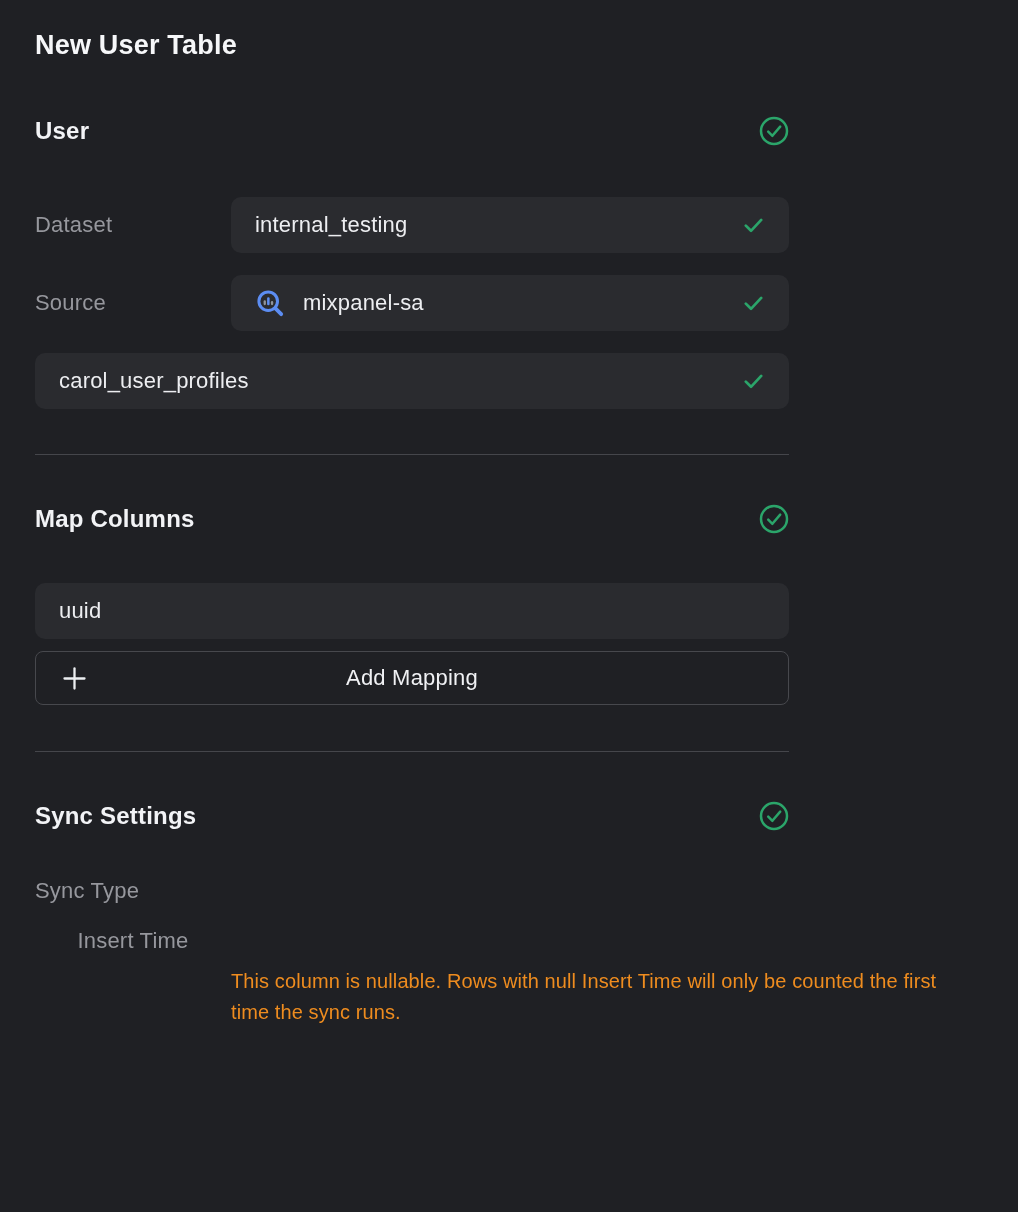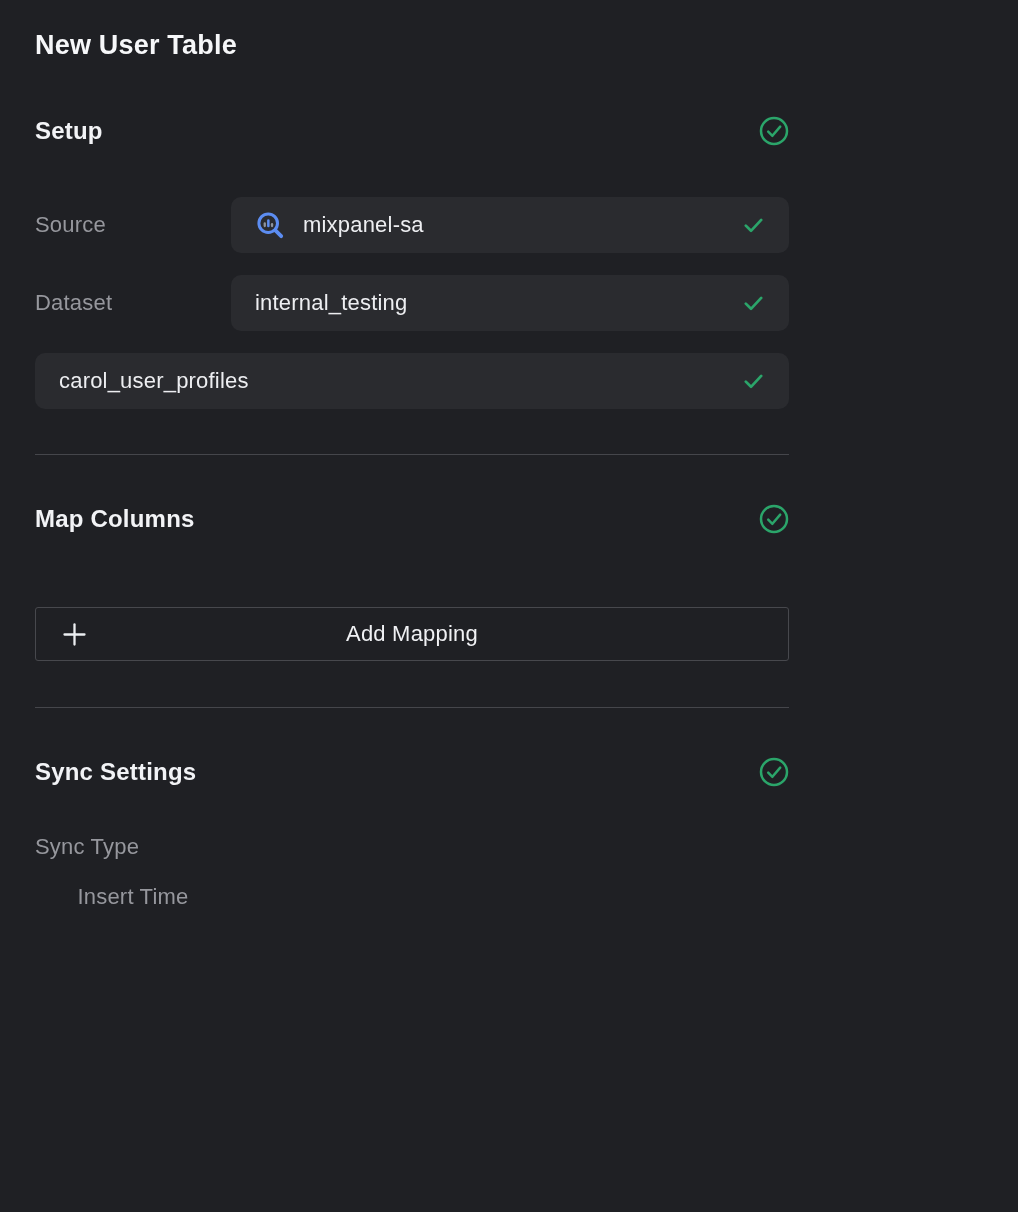--- a/index.html
+++ b/index.html
@@ -64,26 +64,26 @@
   }
   .field-value {
     font-size: 22px;
     color: #edeef1;
     letter-spacing: 0.2px;
   }
   .field-icon { display: flex; align-items: center; margin-right: 17px; }
   .valid-check { margin-left: auto; display: flex; align-items: center; }
 
   .add-btn {
-    margin-top: 24px;
+    margin-top: 12px;
     width: 100%;
     height: 54px;
     background: transparent;
     border: 1px solid #47484d;
-    border-radius: 3px;
+    border-radius: 8px;
     display: flex;
     align-items: center;
     padding: 0 26px;
     position: relative;
     cursor: pointer;
   }
   .add-btn-label {
     position: absolute;
     left: 0; right: 0;
     text-align: center;
@@ -112,30 +112,42 @@
 </style>
 </head>
 <body>
 
 <div class="page">
 
   <div class="page-title">New User Table</div>
 
   <div class="section mt-setup">
     <div class="section-header">
-      <span class="section-title">Setup</span>
+      <span class="section-title">User</span>
       <span class="status-icon icon-circle-check">
   <svg width="30" height="30" viewBox="0 0 30 30" fill="none">
     <circle cx="15" cy="15" r="13" stroke="#2ba56a" stroke-width="2.5"></circle>
     <path d="M9.2 15.6 L13.4 19.8 L21.2 10.6" stroke="#2ba56a" stroke-width="2.5" stroke-linecap="round" stroke-linejoin="round"></path>
   </svg>
 </span>
     </div>
 
     <div class="fields">
+      <div class="field-row">
+        <span class="field-label">Dataset</span>
+        <div class="field-box">
+          <span class="field-value">internal_testing</span>
+          <span class="valid-check icon-valid-check">
+  <svg width="19" height="15" viewBox="0 0 19 15" fill="none">
+    <path d="M1.8 7.6 L7 12.8 L17.2 1.9" stroke="#2ba56a" stroke-width="2.7" stroke-linecap="round" stroke-linejoin="round"></path>
+  </svg>
+</span>
+        </div>
+      </div>
+
       <div class="field-row">
         <span class="field-label">Source</span>
         <div class="field-box">
           <span class="field-icon">
             <svg width="31" height="31" viewBox="0 0 31 31" fill="none">
               <circle cx="13.2" cy="13.2" r="9.3" stroke="#5c8df2" stroke-width="3"></circle>
               <line x1="20.4" y1="20.4" x2="26.2" y2="26.2" stroke="#5c8df2" stroke-width="3.8" stroke-linecap="round"></line>
               <rect x="8.6" y="12.3" width="2.3" height="4.9" rx="1.1" fill="#8f949c"></rect>
               <rect x="12.1" y="9.3" width="2.5" height="7.9" rx="1.2" fill="#5c8df2"></rect>
               <rect x="15.9" y="13.1" width="2.3" height="4.1" rx="1.1" fill="#8f949c"></rect>
@@ -144,32 +156,20 @@
           <span class="field-value">mixpanel-sa</span>
           <span class="valid-check icon-valid-check">
   <svg width="19" height="15" viewBox="0 0 19 15" fill="none">
     <path d="M1.8 7.6 L7 12.8 L17.2 1.9" stroke="#2ba56a" stroke-width="2.7" stroke-linecap="round" stroke-linejoin="round"></path>
   </svg>
 </span>
         </div>
       </div>
 
       <div class="field-row">
-        <span class="field-label">Dataset</span>
-        <div class="field-box">
-          <span class="field-value">internal_testing</span>
-          <span class="valid-check icon-valid-check">
-  <svg width="19" height="15" viewBox="0 0 19 15" fill="none">
-    <path d="M1.8 7.6 L7 12.8 L17.2 1.9" stroke="#2ba56a" stroke-width="2.7" stroke-linecap="round" stroke-linejoin="round"></path>
-  </svg>
-</span>
-        </div>
-      </div>
-
-      <div class="field-row">
         <div class="field-box">
           <span class="field-value">carol_user_profiles</span>
           <span class="valid-check icon-valid-check">
   <svg width="19" height="15" viewBox="0 0 19 15" fill="none">
     <path d="M1.8 7.6 L7 12.8 L17.2 1.9" stroke="#2ba56a" stroke-width="2.7" stroke-linecap="round" stroke-linejoin="round"></path>
   </svg>
 </span>
         </div>
       </div>
     </div>
@@ -183,20 +183,23 @@
       <span class="status-icon icon-circle-check">
   <svg width="30" height="30" viewBox="0 0 30 30" fill="none">
     <circle cx="15" cy="15" r="13" stroke="#2ba56a" stroke-width="2.5"></circle>
     <path d="M9.2 15.6 L13.4 19.8 L21.2 10.6" stroke="#2ba56a" stroke-width="2.5" stroke-linecap="round" stroke-linejoin="round"></path>
   </svg>
 </span>
     </div>
 
     <div class="fields fields-tight">
       <div class="field-row">
+        <div class="field-box">
+          <span class="field-value">uuid</span>
+        </div>
       </div>
 
       <div class="add-btn">
         <span class="plus-glyph">
           <svg width="25" height="25" viewBox="0 0 25 25" fill="none">
             <line x1="12.5" y1="2.5" x2="12.5" y2="22.5" stroke="#eceef1" stroke-width="2.3" stroke-linecap="round"></line>
             <line x1="2.5" y1="12.5" x2="22.5" y2="12.5" stroke="#eceef1" stroke-width="2.3" stroke-linecap="round"></line>
           </svg>
         </span>
         <span class="add-btn-label">Add Mapping</span>
@@ -219,17 +222,18 @@
 
     <div class="fields" style="margin-top:46px">
       <div class="field-row">
         <span class="field-label">Sync Type</span>
       </div>
 
       <div class="field-row gap24">
         <span class="field-label">Insert Time</span>
       </div>
 
+      <div class="field-note">This column is nullable. Rows with null Insert Time will only be counted the first time the sync runs.</div>
 
     </div>
   </div>
 
 </div>
 
 </body></html>

